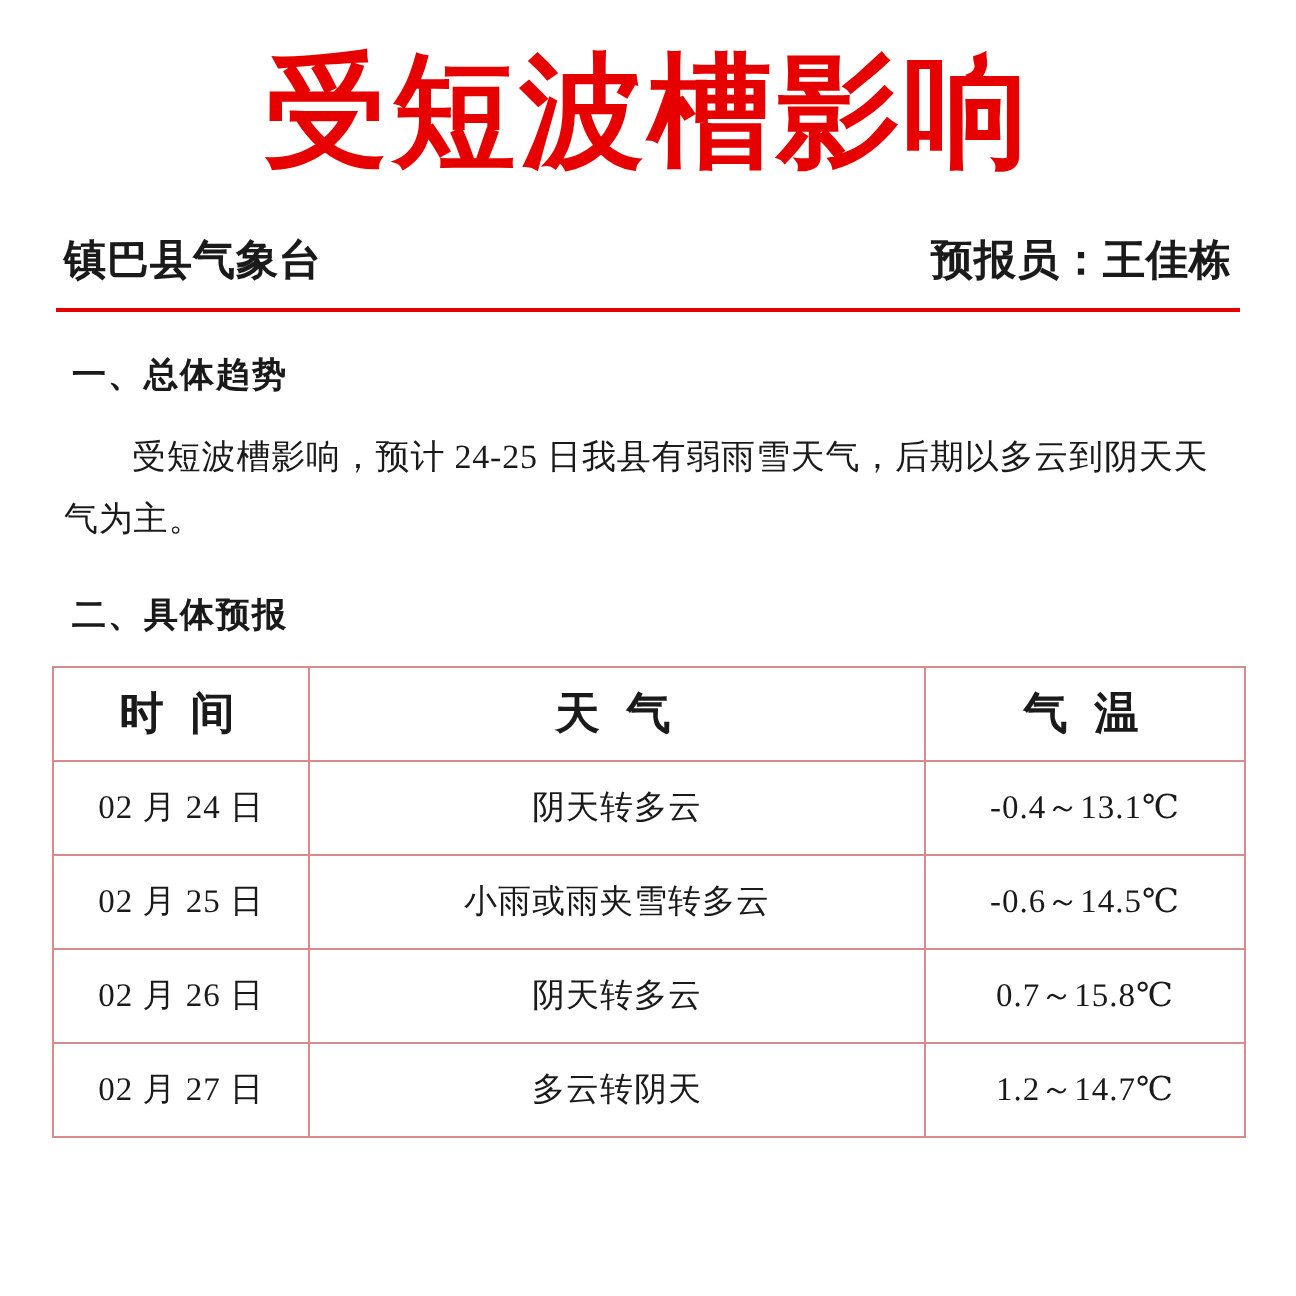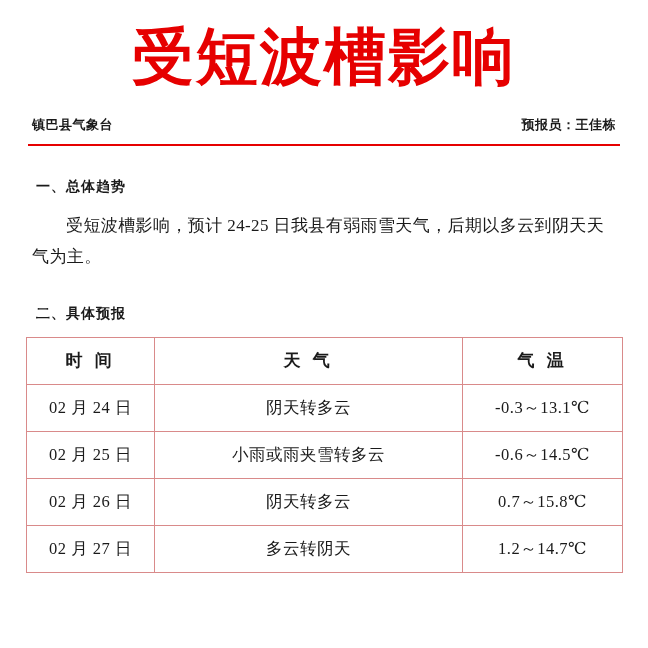--- a/index.html
+++ b/index.html
@@ -31,38 +31,38 @@
     line-height: 1;
     margin: 0;
     padding-top: 26px;
     padding-bottom: 6px;
     white-space: nowrap;
   }
   .meta-row {
     display: flex;
     align-items: baseline;
     justify-content: space-between;
-    font-size: 13px;
+    font-size: 21px;
     font-weight: bold;
     padding: 22px 6px 10px 6px;
     letter-spacing: 0.5px;
   }
   .meta-left { flex: 0 0 auto; }
   .meta-center { flex: 0 0 auto; }
   .meta-right { flex: 0 0 auto; }
   .rule {
     height: 2px;
     background: #e60000;
     margin: 0 2px 0 2px;
   }
   .section-heading {
     font-family: "Liberation Sans", "DejaVu Sans", sans-serif;
     font-weight: bold;
-    font-size: 14px;
-    margin: 32px 0 0 10px;
+    font-size: 17px;
+    margin: 20px 0 0 10px;
     letter-spacing: 1px;
   }
   .body-para {
     font-size: 17px;
     line-height: 1.85;
     margin: 14px 6px 0 6px;
     text-indent: 2em;
     letter-spacing: 0.4px;
   }
   table.forecast {
@@ -76,21 +76,21 @@
     border: 1px solid #d98a8a;
     height: 44px;
     text-align: center;
     vertical-align: middle;
     font-size: 16.5px;
     letter-spacing: 0.5px;
   }
   table.forecast th {
     font-weight: bold;
     letter-spacing: 4px;
-    font-size: 17px;
+    font-size: 22px;
   }
   col.c-time { width: 128px; }
   col.c-weather { width: 308px; }
   col.c-temp { width: 160px; }
   td.time-cell { letter-spacing: 1px; }
   td.temp-cell { letter-spacing: 0.5px; }
 </style>
 </head>
 <body>
 
@@ -120,21 +120,21 @@
       <tr>
         <th>时 间</th>
         <th>天 气</th>
         <th>气 温</th>
       </tr>
     </thead>
     <tbody>
       <tr>
         <td class="time-cell">02 月 24 日</td>
         <td>阴天转多云</td>
-        <td class="temp-cell">-0.3～13.1℃</td>
+        <td class="temp-cell">-0.4～13.1℃</td>
       </tr>
       <tr>
         <td class="time-cell">02 月 25 日</td>
         <td>小雨或雨夹雪转多云</td>
         <td class="temp-cell">-0.6～14.5℃</td>
       </tr>
       <tr>
         <td class="time-cell">02 月 26 日</td>
         <td>阴天转多云</td>
         <td class="temp-cell">0.7～15.8℃</td>

